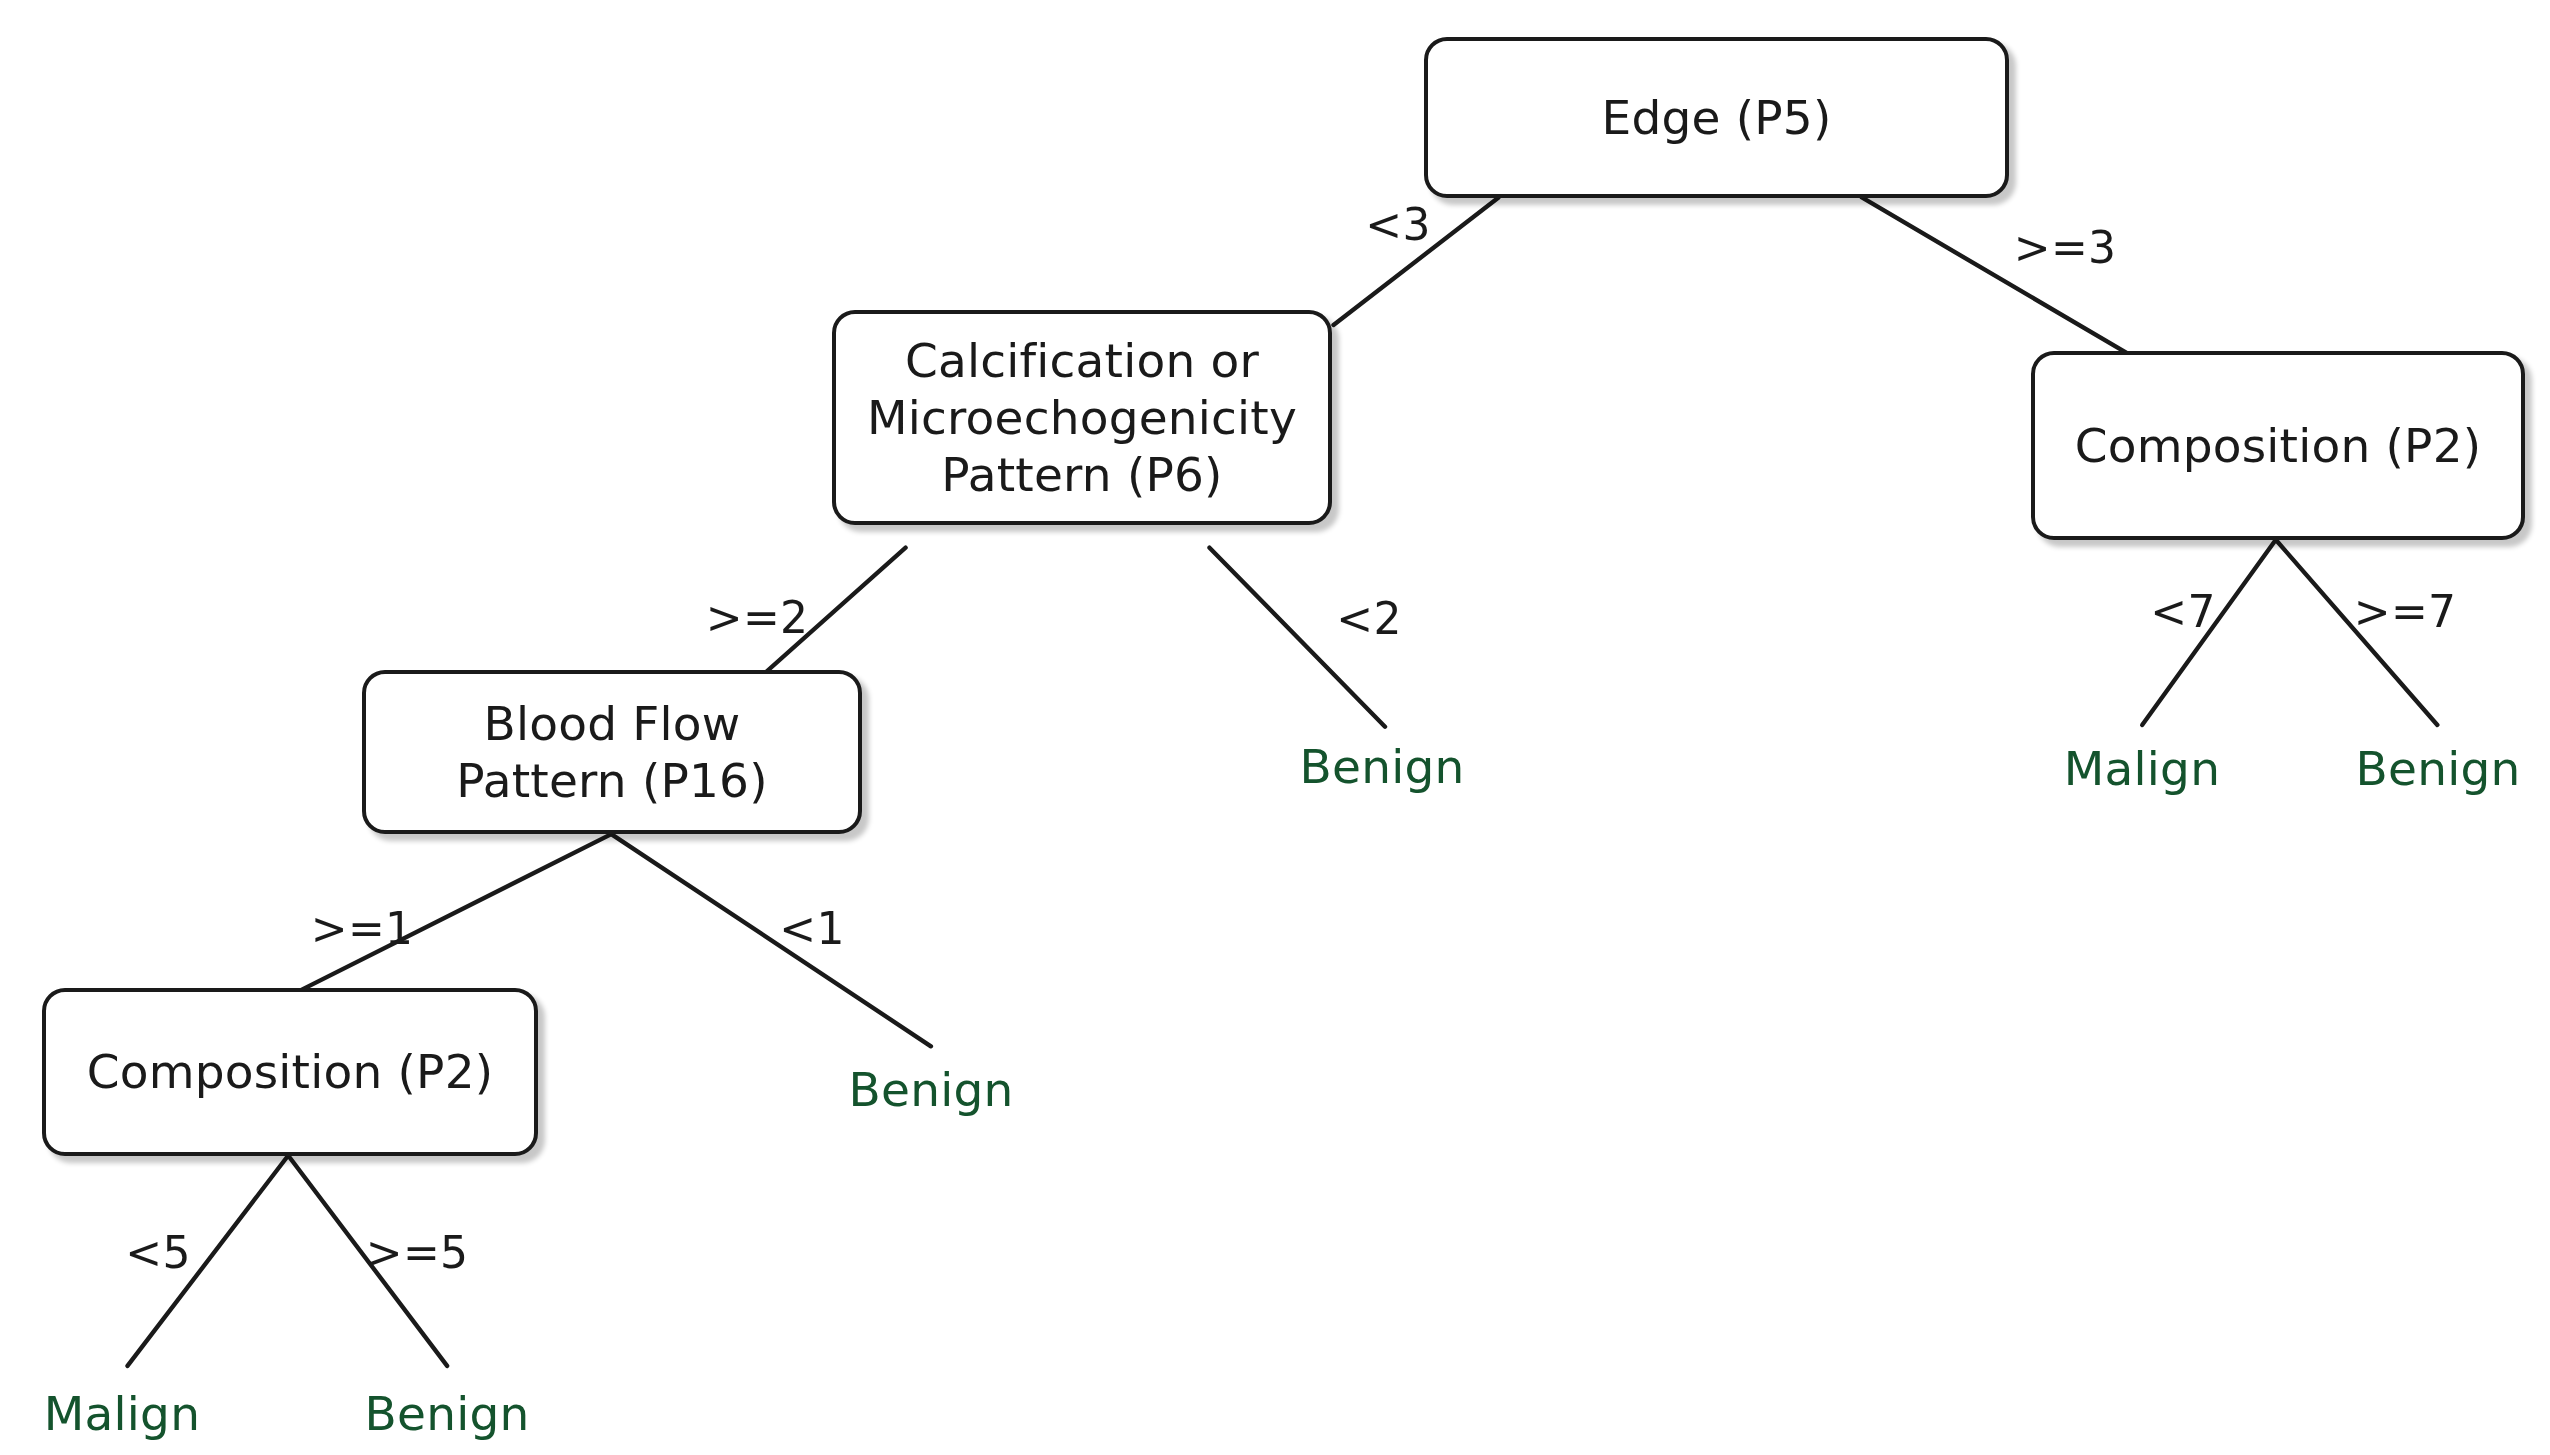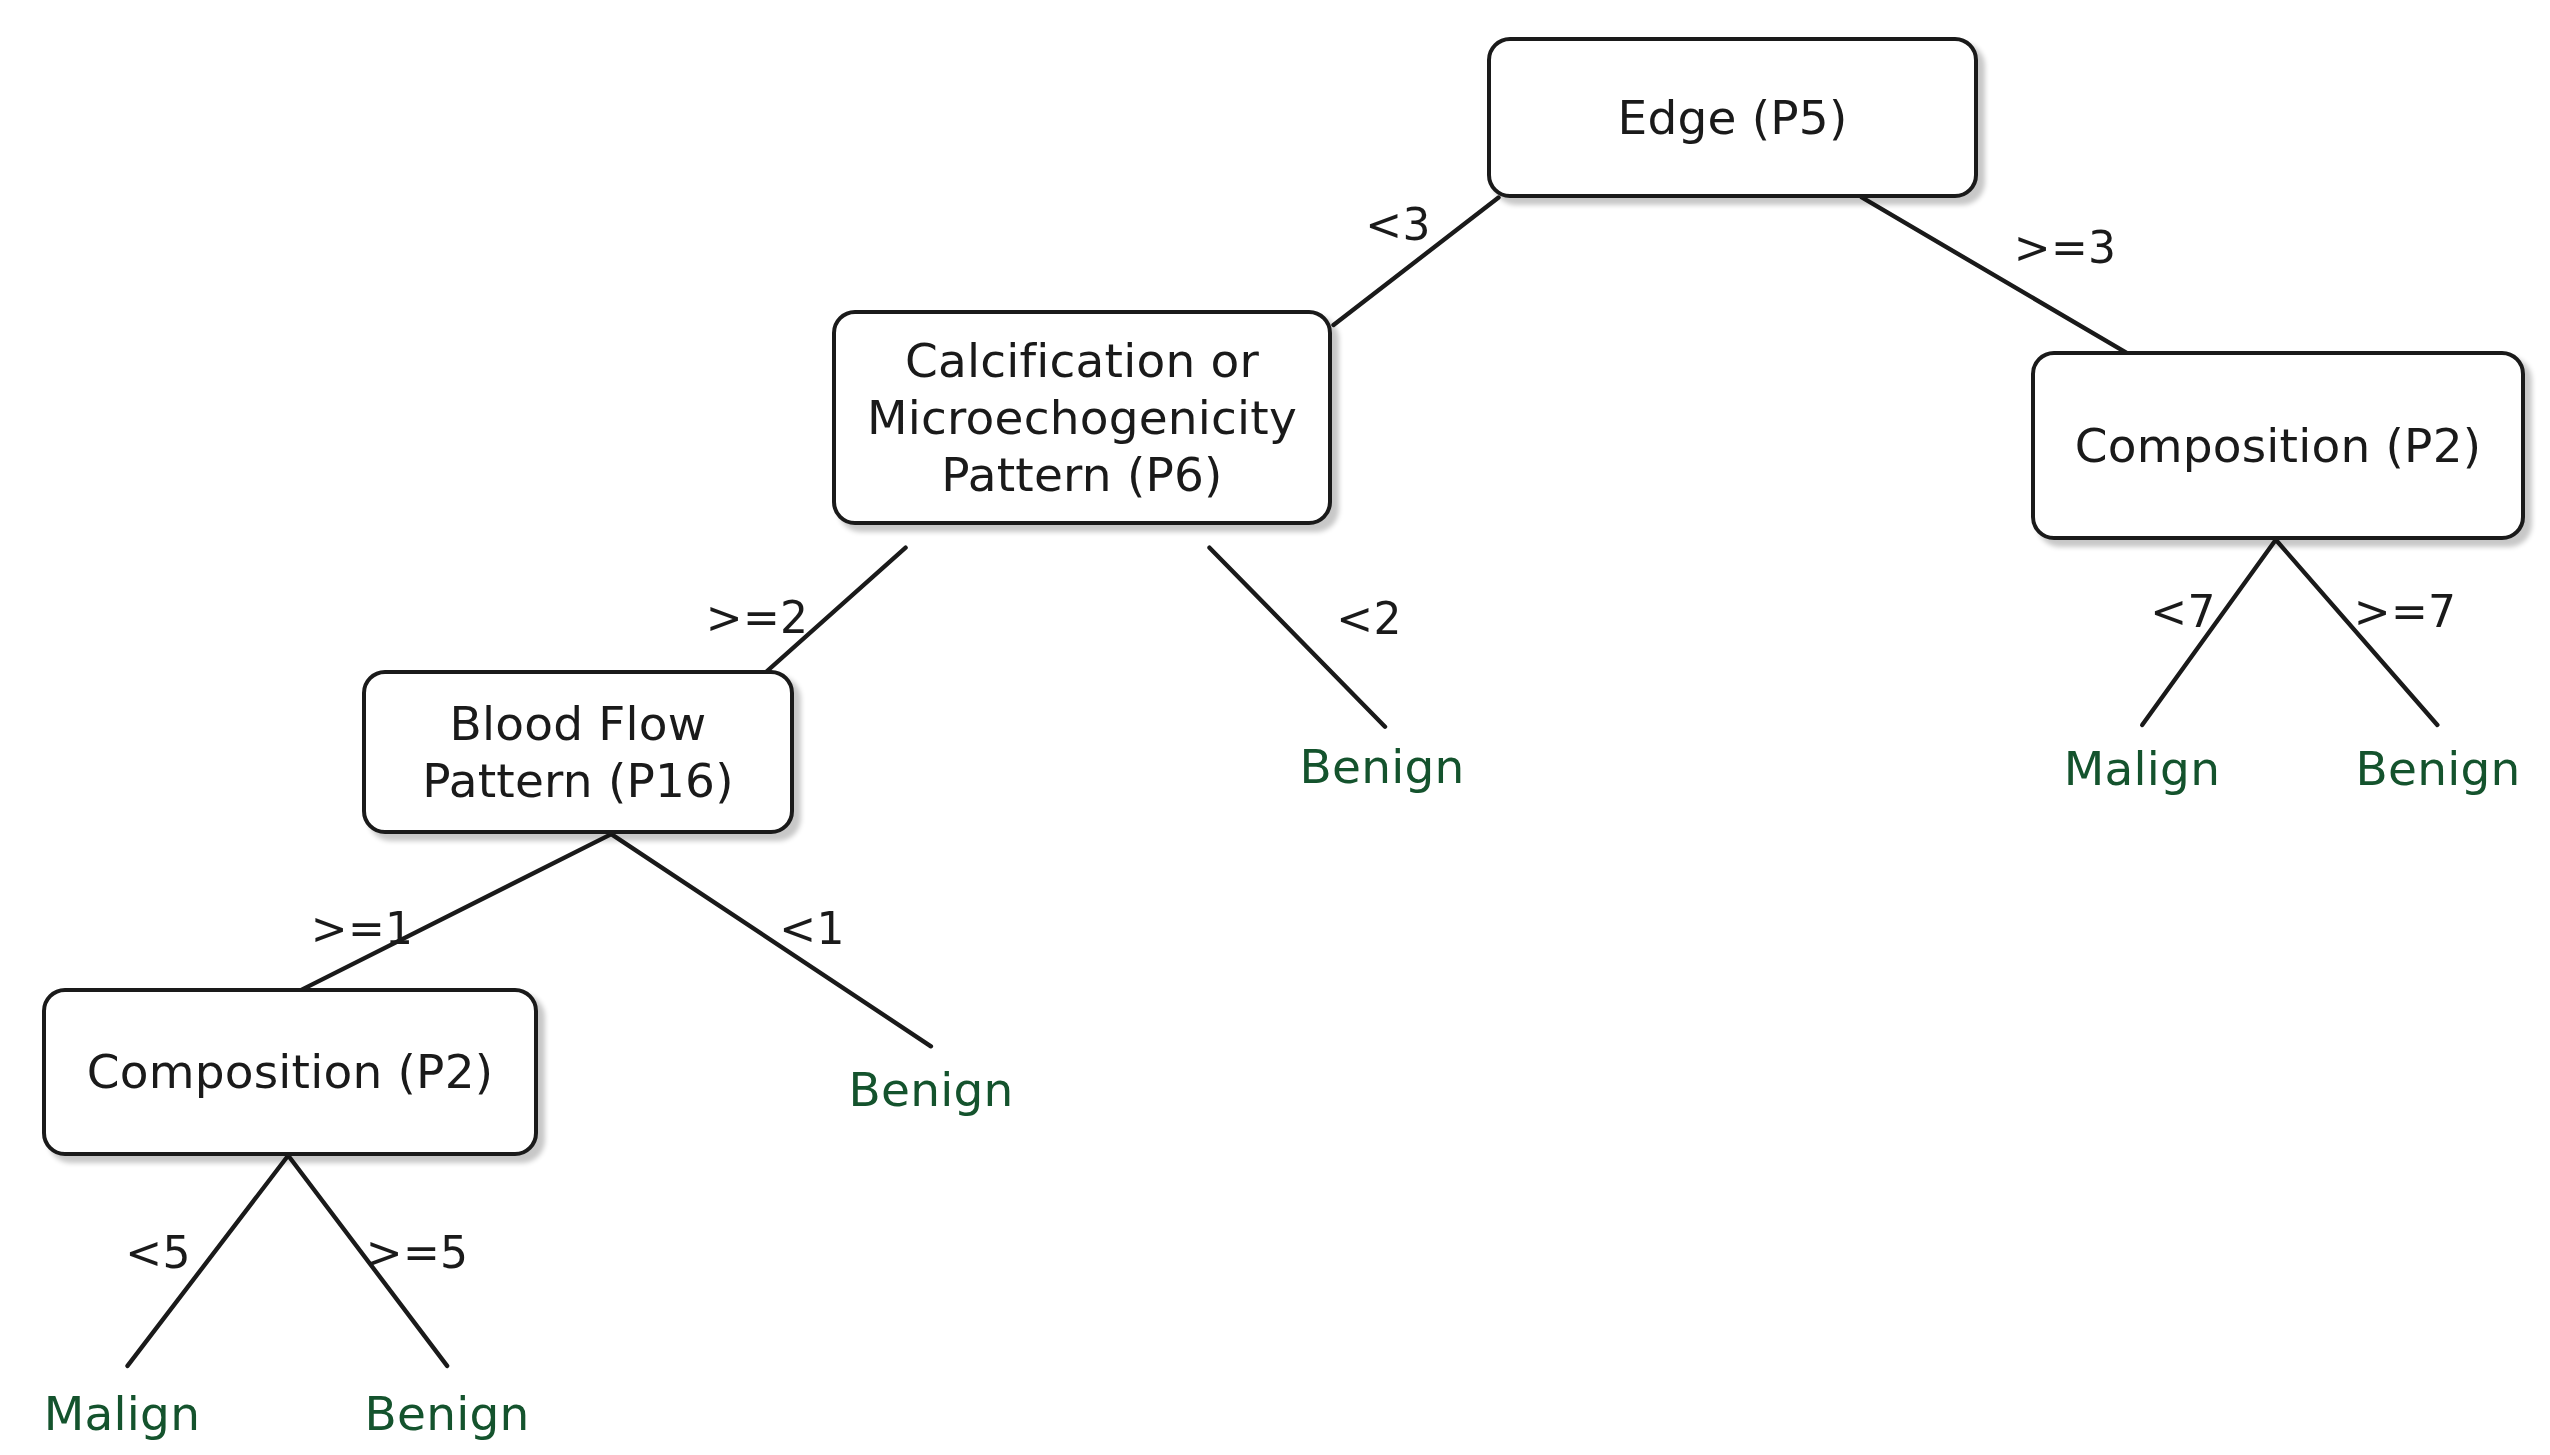--- a/index.html
+++ b/index.html
@@ -70,32 +70,32 @@
       <line x1="1385" y1="627" x2="1586" y2="832" stroke="#1a1a1a" stroke-width="5" stroke-linecap="round"></line>
       <line x1="700" y1="955" x2="336" y2="1138" stroke="#1a1a1a" stroke-width="5" stroke-linecap="round"></line>
       <line x1="700" y1="955" x2="1066" y2="1198" stroke="#1a1a1a" stroke-width="5" stroke-linecap="round"></line>
       <line x1="330" y1="1323" x2="146" y2="1564" stroke="#1a1a1a" stroke-width="5" stroke-linecap="round"></line>
       <line x1="330" y1="1323" x2="512" y2="1564" stroke="#1a1a1a" stroke-width="5" stroke-linecap="round"></line>
       <line x1="2606" y1="618" x2="2453" y2="830" stroke="#1a1a1a" stroke-width="5" stroke-linecap="round"></line>
       <line x1="2606" y1="618" x2="2791" y2="830" stroke="#1a1a1a" stroke-width="5" stroke-linecap="round"></line>
     </svg>
 
   <div id="node-layer">
-      <div class="node-box" style="left: 1487px; top: 37px; width: 491px; height: 161px; text-align: center;">
+      <div class="node-box" style="left: 1424px; top: 37px; width: 585px; height: 161px; text-align: center;">
         <div class="node-label">Edge (P5)</div>
       </div>
       <div class="node-box" style="left: 832px; top: 310px; width: 500px; height: 215px;">
         <div class="node-label">Calcification or
 Microechogenicity
 Pattern (P6)</div>
       </div>
       <div class="node-box" style="left: 2031px; top: 351px; width: 494px; height: 189px;">
         <div class="node-label">Composition (P2)</div>
       </div>
-      <div class="node-box" style="left: 362px; top: 670px; width: 432px; height: 164px;">
+      <div class="node-box" style="left: 362px; top: 670px; width: 500px; height: 164px;">
         <div class="node-label">Blood Flow
 Pattern (P16)</div>
       </div>
       <div class="node-box" style="left: 42px; top: 988px; width: 496px; height: 168px;">
         <div class="node-label">Composition (P2)</div>
       </div>
     </div>
   <div id="leaf-layer">
       <div class="leaf-label" style="left: 1382px; top: 766px;">Benign</div>
       <div class="leaf-label" style="left: 2142px; top: 768px;">Malign</div>

